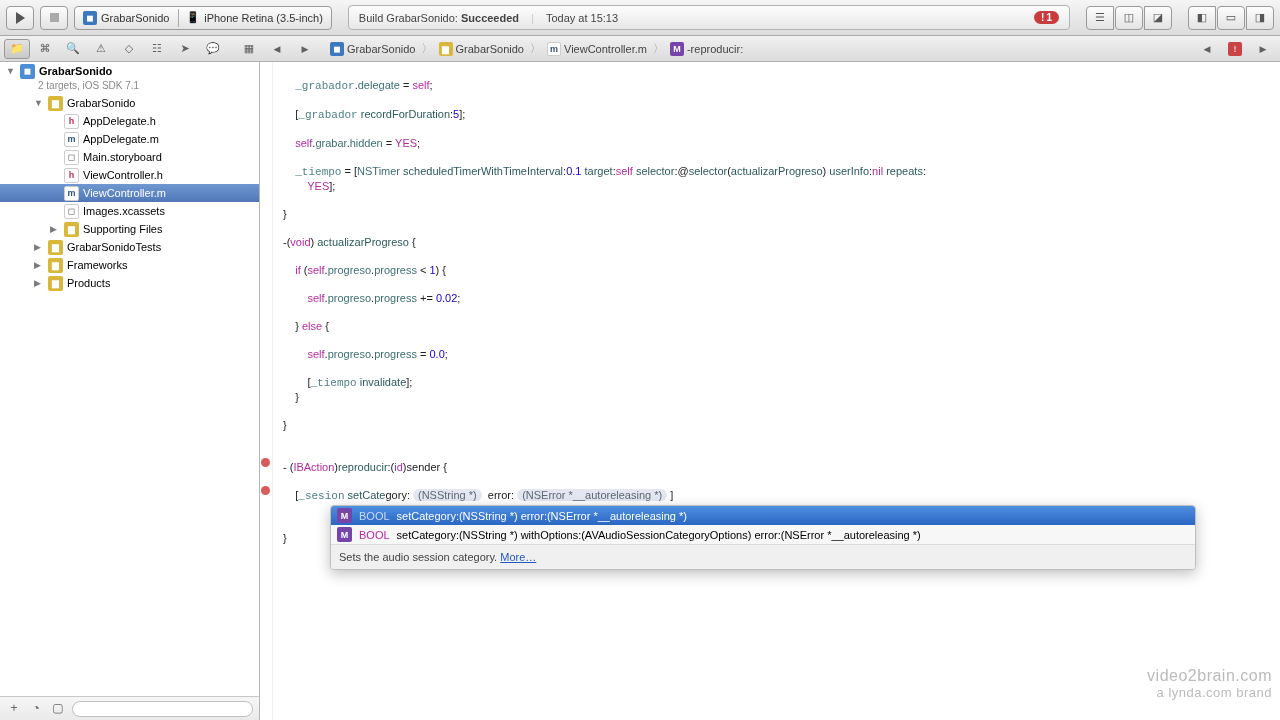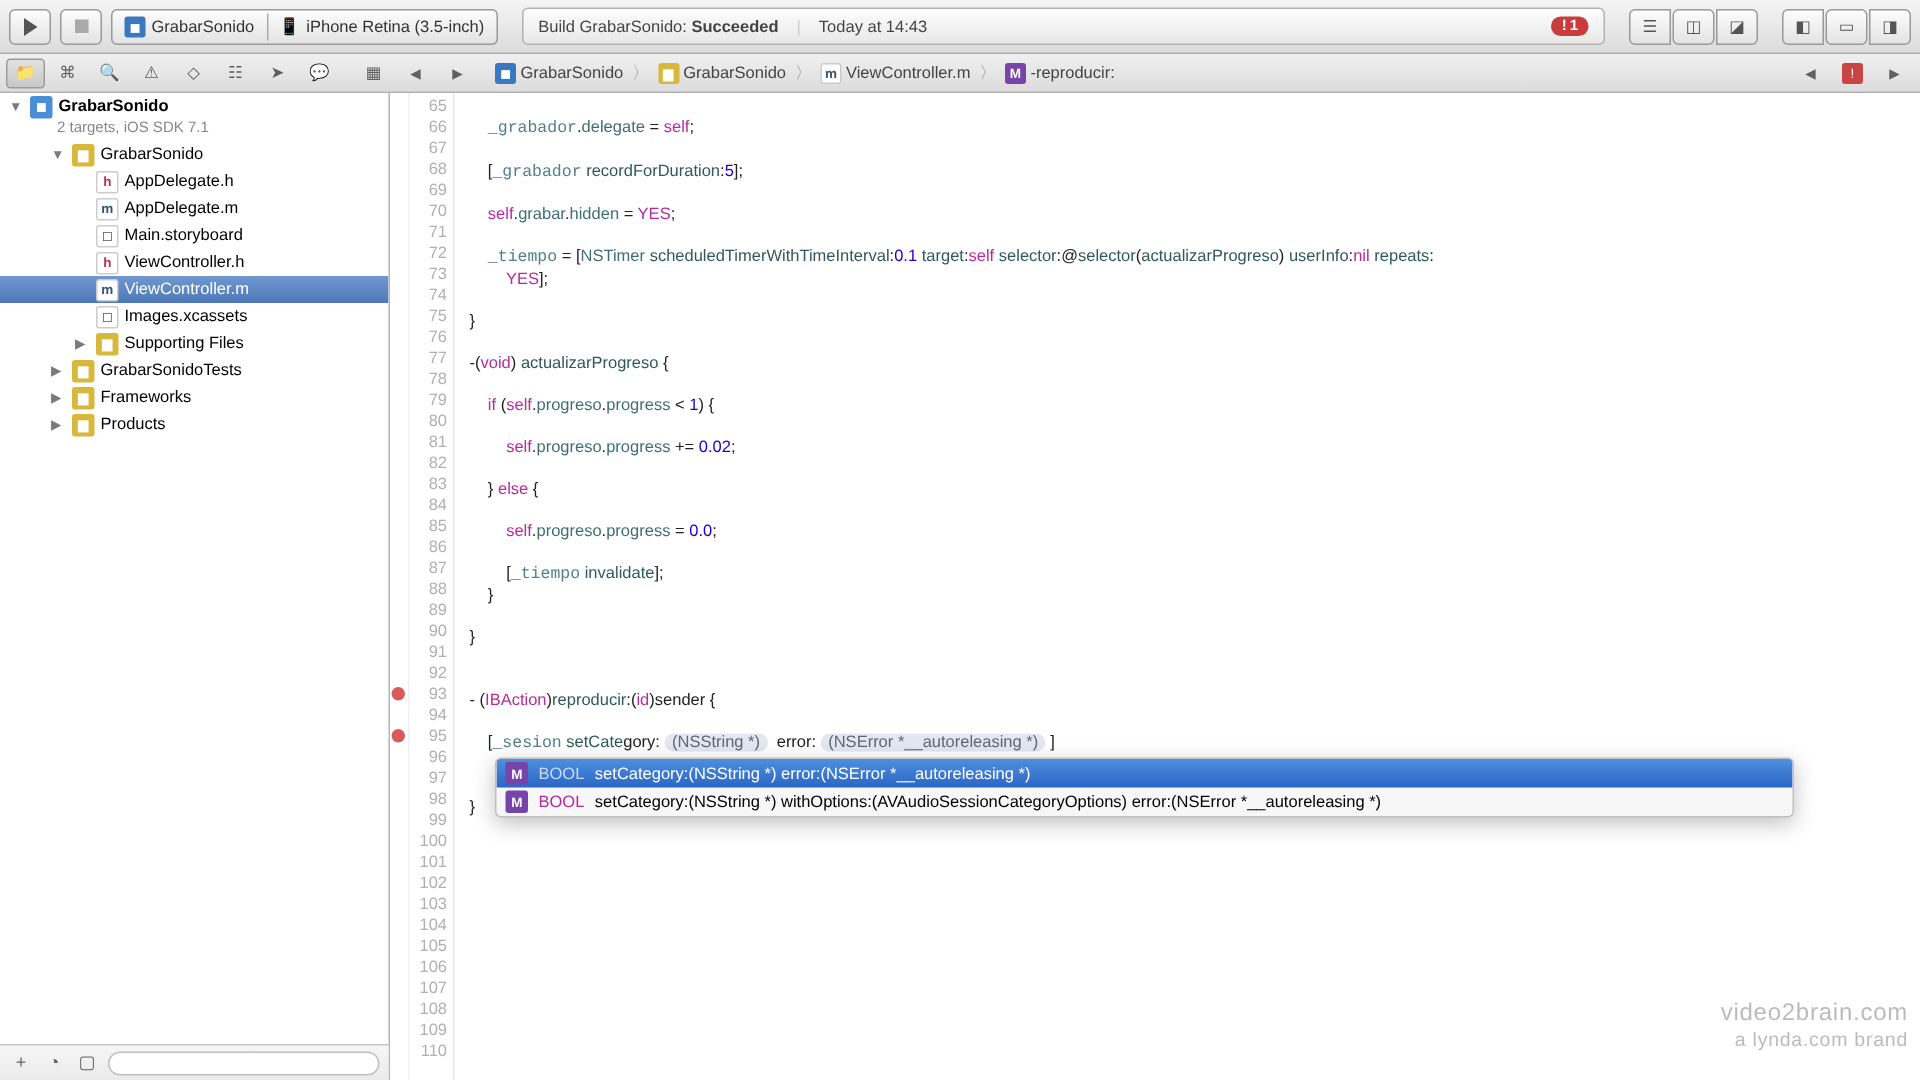--- a/index.html
+++ b/index.html
@@ -108,21 +108,21 @@
     </div>
     <div class="scheme-sep"></div>
     <div class="scheme-part">
       <span>📱</span>
       <span>iPhone Retina (3.5-inch)</span>
     </div>
   </div>
   <div class="status-bar">
     <span class="build"><span>Build GrabarSonido: </span><span class="succeeded">Succeeded</span></span>
     <span style="color:#ccc;">|</span>
-    <span>Today at 14:43</span>
+    <span>Today at 15:13</span>
     <span class="error-badge"><span style="margin-right:2px">!</span><span>1</span></span>
   </div>
   <div class="toolbar-group">
     <div class="toolbar-btn">☰</div>
     <div class="toolbar-btn">◫</div>
     <div class="toolbar-btn">◪</div>
   </div>
   <div class="spacer-right"></div>
   <div class="toolbar-group">
     <div class="toolbar-btn">◧</div>
@@ -255,67 +255,20 @@
       <div class="fbtn">▢</div>
       <div class="nav-search"></div>
     </div>
   </div>
 
   <div class="editor">
     <div class="gutter-issue" id="issue-col">
         <div class="issue-dot" style="top: 396px;"></div>
         <div class="issue-dot" style="top: 424px;"></div>
       </div>
-    <div class="gutter" id="gutter">65
-66
-67
-68
-69
-70
-71
-72
-73
-74
-75
-76
-77
-78
-79
-80
-81
-82
-83
-84
-85
-86
-87
-88
-89
-90
-91
-92
-93
-94
-95
-96
-97
-98
-99
-100
-101
-102
-103
-104
-105
-106
-107
-108
-109
-110
-</div>
     <div class="code" id="code">
     <span class="ivar">_grabador</span>.<span class="prop">delegate</span> = <span class="kw">self</span>;
 
     [<span class="ivar">_grabador</span> <span class="sel">recordForDuration</span>:<span class="lit">5</span>];
 
     <span class="kw">self</span>.<span class="prop">grabar</span>.<span class="prop">hidden</span> = <span class="kw">YES</span>;
 
     <span class="ivar">_tiempo</span> = [<span class="type">NSTimer</span> <span class="sel">scheduledTimerWithTimeInterval</span>:<span class="lit">0.1</span> <span class="sel">target</span>:<span class="kw">self</span> <span class="sel">selector</span>:@<span class="sel">selector</span>(<span class="sel">actualizarProgreso</span>) <span class="sel">userInfo</span>:<span class="kw">nil</span> <span class="sel">repeats</span>:
         <span class="kw">YES</span>];
 
@@ -365,18 +318,21 @@
         <span class="ac-icon">M</span>
         <span class="ac-type">BOOL</span>
         <span>setCategory:(NSString *) error:(NSError *__autoreleasing *)</span>
       </div>
       <div class="ac-row">
         <span class="ac-icon">M</span>
         <span class="ac-type">BOOL</span>
         <span>setCategory:(NSString *) withOptions:(AVAudioSessionCategoryOptions) error:(NSError *__autoreleasing *)</span>
       </div>
     </div>
+  <div class="ac-desc">
+    <span>Sets the audio session category. </span><a href="#">More…</a>
+  </div>
 </div>
 
 <div class="watermark">
   <div>video2brain.com</div>
   <div class="sub">a lynda.com brand</div>
 </div>
 
 </body></html>

